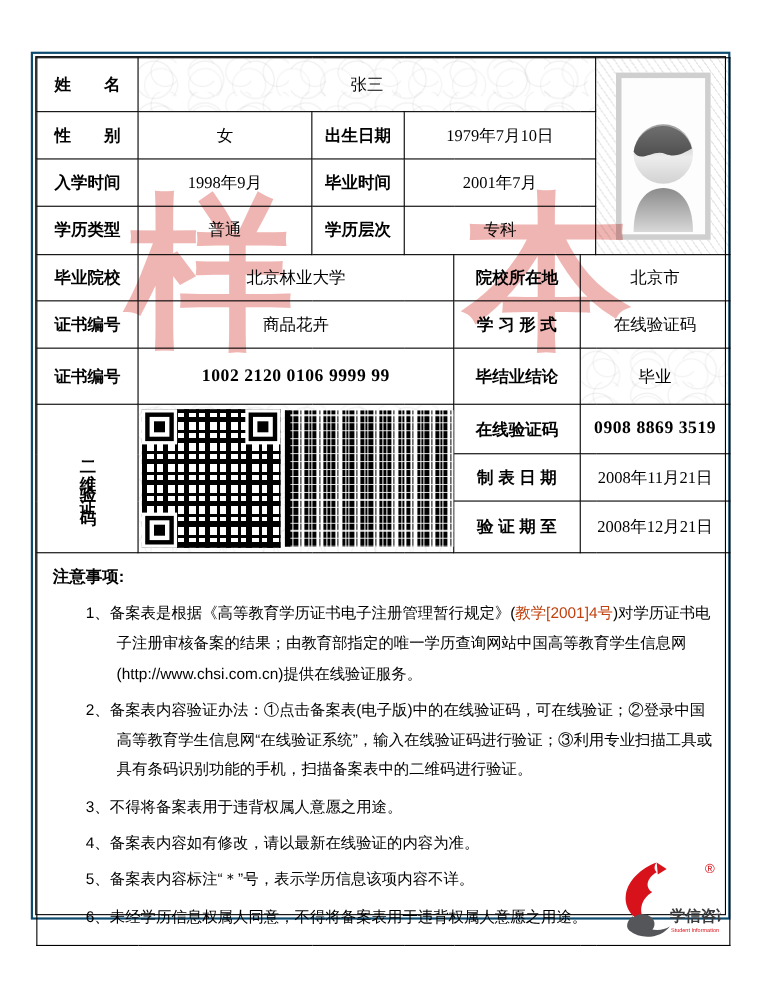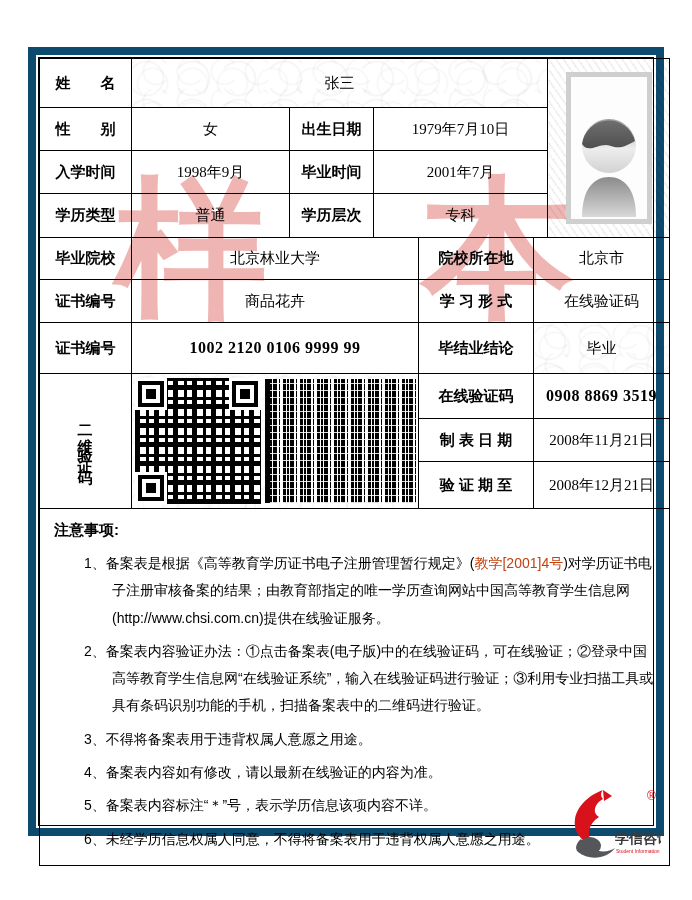--- a/index.html
+++ b/index.html
@@ -11,21 +11,21 @@
   .page { position:relative; width:692px; height:900px; overflow:hidden; }
 
   .doc-title {
     position:absolute; top:7px; left:0; width:100%;
     text-align:center; font-size:23px; font-weight:bold; letter-spacing:3px;
   }
 
   
   .frame {
     position:absolute; left:28px; top:47px; width:636px; height:789px;
-    border:8px solid #0c4a6e; padding:2px; background:#fff;
+    border:2px solid #0c4a6e; padding:2px; background:#fff;
   }
   .frame-inner { width:100%; height:100%; border:1px solid #000; }
 
   table.grid { border-collapse:collapse; width:100%; height:100%; table-layout:fixed; }
   table.grid td { border:1px solid #000; padding:0; overflow:hidden; vertical-align:middle; }
 
   tr.r1  td{ height:49px; } tr.r2 td{ height:43px; } tr.r3 td{ height:43px; }
   tr.r4  td{ height:44px; } tr.r5 td{ height:42px; } tr.r6 td{ height:43px; }
   tr.r7  td{ height:51px; } tr.r8a td{ height:45px; } tr.r8b td{ height:43px; }
   tr.r8c td{ height:47px; }

